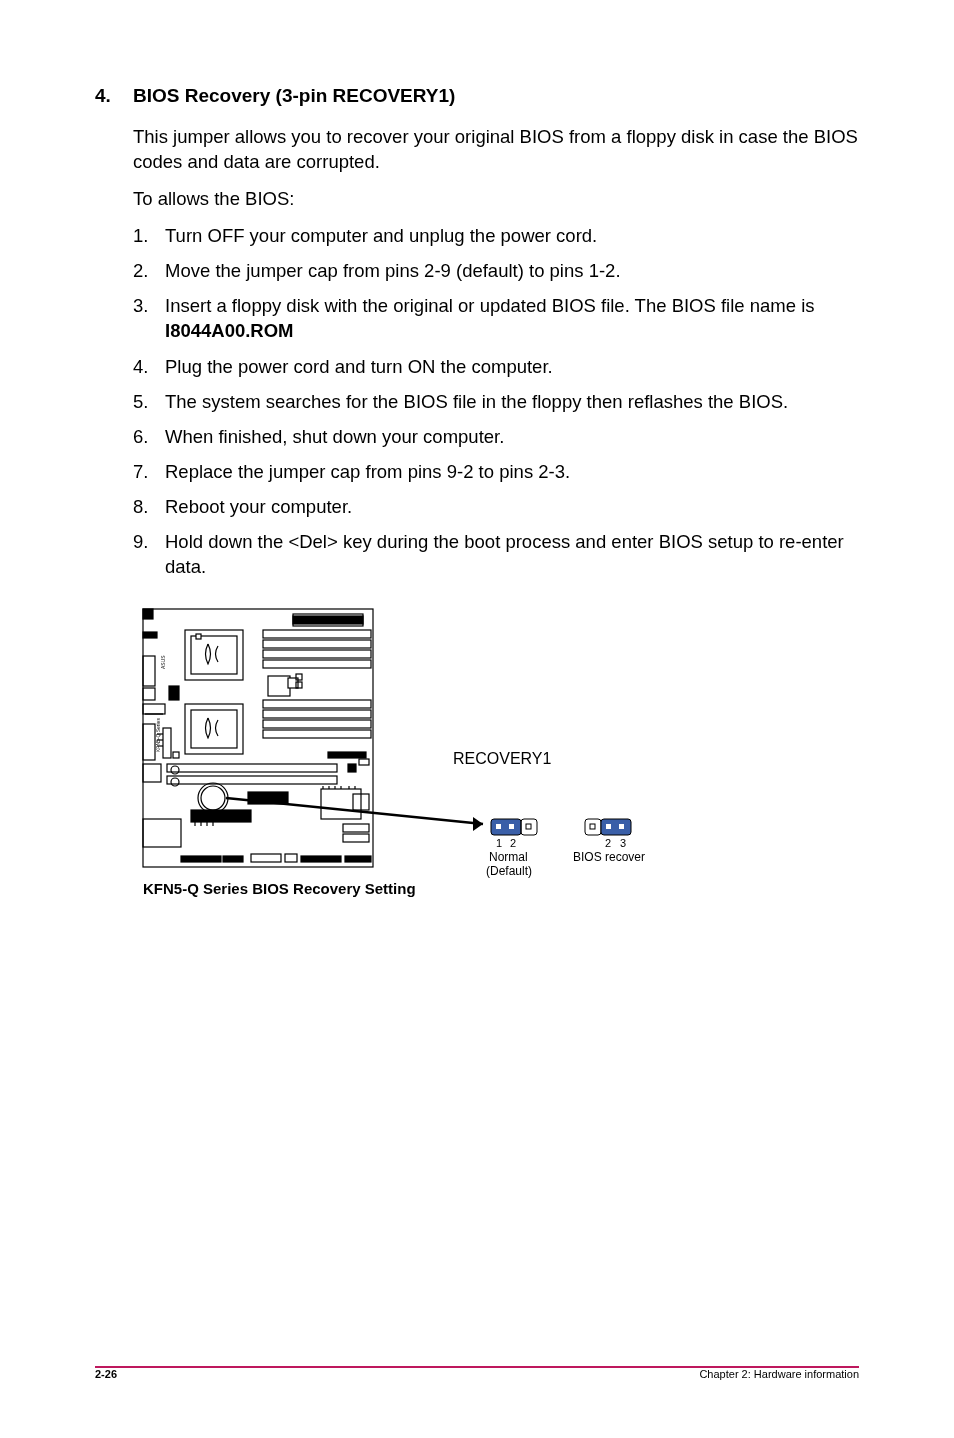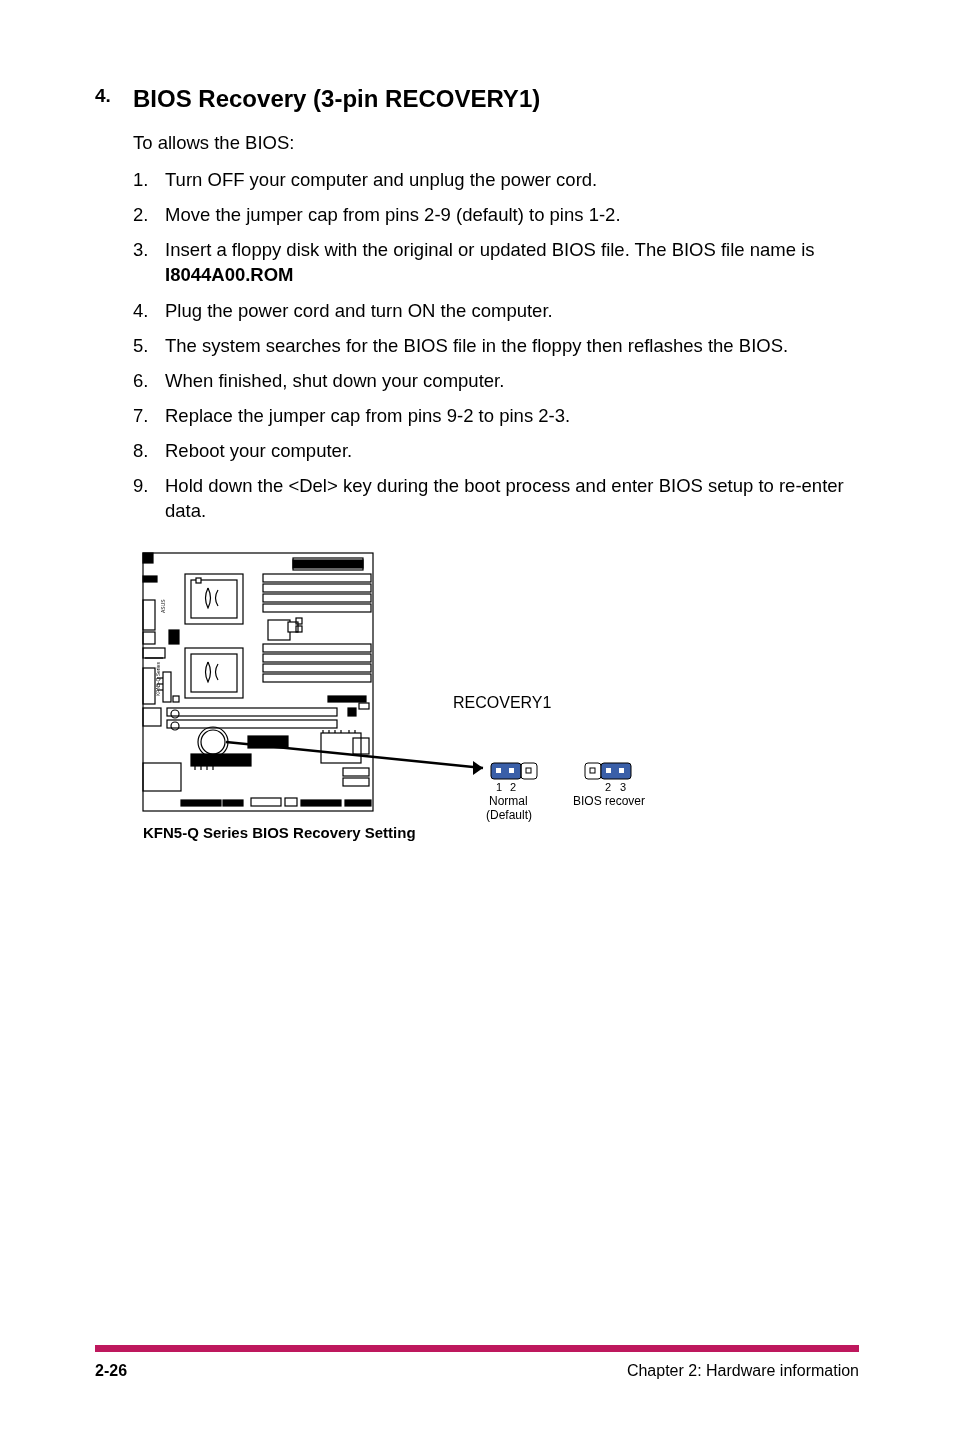--- a/index.html
+++ b/index.html
@@ -23,21 +23,21 @@
       display: flex;
       margin-bottom: 18px;
     }
     .section-num {
       font-weight: bold;
       font-size: 19px;
       width: 38px;
     }
     .section-title {
       font-weight: bold;
-      font-size: 24px;
+      font-size: 19px;
     }
     .main-text {
       margin-left: 38px;
     }
     .para {
       font-size: 18.5px;
       line-height: 1.35;
       margin-bottom: 12px;
     }
     .list-item {
@@ -61,43 +61,43 @@
       margin-left: 38px;
       width: 560px;
       height: 310px;
       position: relative;
     }
     .footer {
       position: absolute;
       bottom: 58px;
       left: 95px;
       right: 95px;
-      border-top: 7px solid #be185d;
-      padding-top: 10px;
+      border-top: 2px solid #be185d;
       display: flex;
       justify-content: space-between;
-      font-size: 16px;
+      font-size: 11px;
     }
     .footer-left {
       font-weight: bold;
     }
     .footer-right {
       font-weight: normal;
     }
   </style>
 </head>
 <body>
 
 <div class="content">
   <div class="section-header">
     <div class="section-num">4.</div>
     <div class="section-title">BIOS Recovery (3-pin RECOVERY1)</div>
   </div>
 
   <div class="main-text">
+    <div class="para">This jumper allows you to recover your original BIOS from a floppy disk in case the BIOS codes and data are corrupted.</div>
     <div class="para">To allows the BIOS:</div>
 
     <div class="list-item">
       <div class="list-num">1.</div>
       <div class="list-text">Turn OFF your computer and unplug the power cord.</div>
     </div>
     <div class="list-item">
       <div class="list-num">2.</div>
       <div class="list-text">Move the jumper cap from pins 2-9 (default) to pins 1-2.</div>
     </div>

